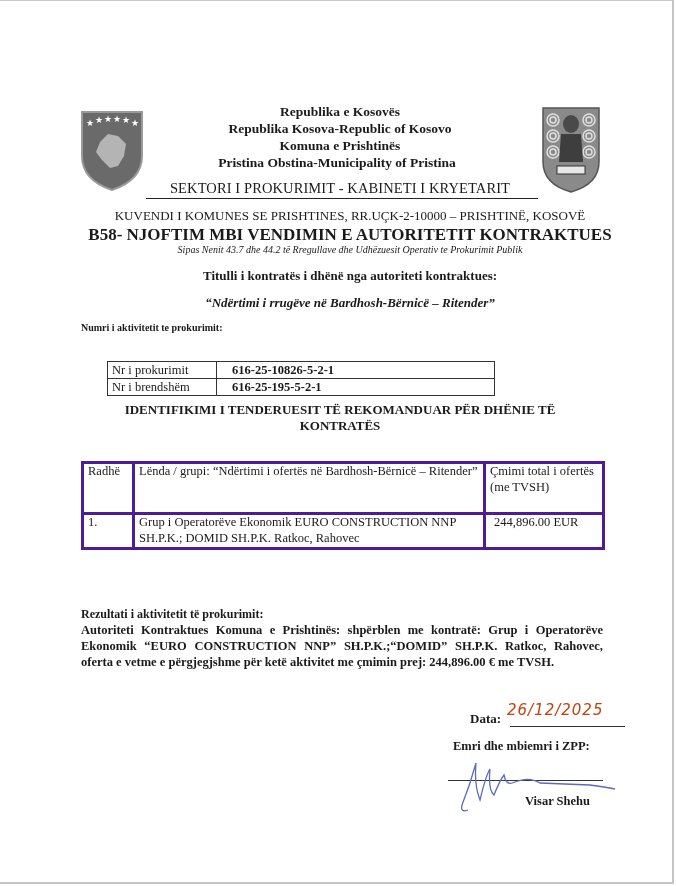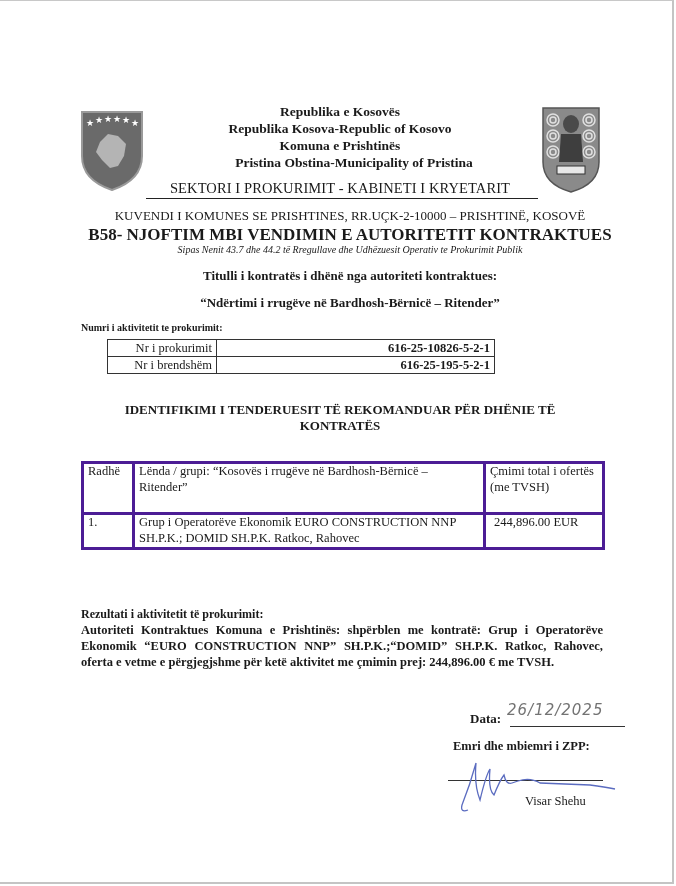--- a/index.html
+++ b/index.html
@@ -8,45 +8,45 @@
   .frame { position:absolute; left:0; top:0; width:674px; height:884px;
            border-top:1px solid #c8c8c8; border-right:2px solid #c4c4c4; border-bottom:2px solid #c4c4c4; box-sizing:border-box; }
   .abs { position:absolute; }
   .center { text-align:center; }
   .emblem-left { left:78px; top:108px; width:68px; height:84px; }
   .emblem-right { left:541px; top:104px; width:60px; height:90px; }
   .hdr-line { font-weight:bold; font-size:13.5px; line-height:18px; }
   .hdr1 { left:170px; top:103px; width:340px; }
   .hdr2 { left:170px; top:120px; width:340px; }
   .hdr3 { left:170px; top:137px; width:340px; }
-  .hdr4 { left:184px; top:154px; width:340px; }
+  .hdr4 { left:167px; top:154px; width:340px; }
   .sektor { left:140px; top:180px; width:400px; font-size:14.5px; font-weight:normal; letter-spacing:0.1px; }
   .rule { left:146px; top:198px; width:392px; height:1px; background:#222; }
   .kuvendi { left:70px; top:208px; width:560px; font-size:13px; }
   .b58 { left:70px; top:225px; width:560px; font-size:17px; font-weight:bold; }
   .sipas { left:70px; top:244px; width:560px; font-size:10px; font-style:italic; }
   .titulli { left:70px; top:268px; width:560px; font-size:13px; font-weight:bold; }
-  .ctitle { left:70px; top:295px; width:560px; font-size:13px; font-weight:bold; }
+  .ctitle { left:70px; top:295px; width:560px; font-size:13px; font-weight:bold;font-style:italic; }
   .numri { left:81px; top:322px; font-size:10px; font-weight:bold; }
-  table.proc { position:absolute; left:107px; top:339px; width:388px; border-collapse:collapse; font-size:12.5px;text-align:right; }
+  table.proc { position:absolute; left:107px; top:361px; width:388px; border-collapse:collapse; font-size:12.5px; }
   table.proc td { border:1.5px solid #333; padding:0 4px; height:16px; line-height:16px; }
   table.proc td.lbl { width:100px; }
   table.proc td.val { font-weight:bold;padding-left:15px; }
   .ident { left:100px; top:402px; width:480px; font-size:13px; font-weight:bold; line-height:16px; }
   table.bid { position:absolute; left:81px; top:461px; width:524px; border-collapse:collapse; font-size:12.5px; line-height:15.5px; }
   table.bid td { border:3px solid #4c1d95; vertical-align:top; padding:0 4px; }
   table.bid td.c1 { width:40px; }
   table.bid td.c3 { width:104px;margin-top:9px; }
   .rez-h { left:81px; top:607px; font-size:12px; font-weight:bold; }
   .rez-t { left:81px; top:622px; width:522px; font-size:12.5px; font-weight:bold; line-height:16px; text-align:justify; }
   .data { left:470px; top:711px; font-size:13px; font-weight:bold;text-align:right; }
   .data-line { left:510px; top:726px; width:115px; height:1px; background:#333; }
-  .hw-date { left:507px; top:701px; font-family:"DejaVu Sans",sans-serif; font-style:italic; font-size:15px; color:#737373; letter-spacing:1px; }
+  .hw-date { left:507px; top:701px; font-family:"DejaVu Sans",sans-serif; font-style:italic; font-size:15px; color:#c2410c; letter-spacing:1px; }
   .emri { left:453px; top:739px; font-size:12.5px; font-weight:bold; }
-  .visar { left:525px; top:774px; font-size:12.5px; font-weight:normal;margin-top:20px; }
+  .visar { left:525px; top:774px; font-size:12.5px; font-weight:bold;margin-top:20px; }
   .sig-line { left:448px; top:780px; width:155px; height:1px; background:#333; }
   .signature { left:440px; top:755px; width:190px; height:60px; }
 </style>
 </head>
 <body>
 
 <div class="frame"></div>
 
 <div class="abs emblem-left">
   <svg width="68" height="84" viewBox="0 0 68 84">
@@ -112,21 +112,21 @@
   </tr>
 </tbody>
   </table>
 
 <div class="abs ident center">IDENTIFIKIMI I TENDERUESIT TË REKOMANDUAR PËR DHËNIE TË KONTRATËS</div>
 
 <table class="bid">
   <tbody>
       <tr>
     <td class="c1" style="height:48px">Radhë</td>
-    <td>Lënda / grupi: “Kosovës i rrugëve në Bardhosh-Bërnicë – Ritender”</td>
+    <td>Lënda / grupi: “Ndërtimi i ofertës në Bardhosh-Bërnicë – Ritender”</td>
     <td class="c3">Çmimi total i ofertës  (me TVSH)</td>
   </tr>
   <tr>
     <td class="c1" style="height:32px">1.</td>
     <td>Grup i Operatorëve Ekonomik   EURO CONSTRUCTION NNP SH.P.K.;    DOMID    SH.P.K. Ratkoc, Rahovec</td>
     <td class="c3" style="padding-left:8px">244,896.00 EUR</td>
   </tr>
 </tbody>
   </table>
 

